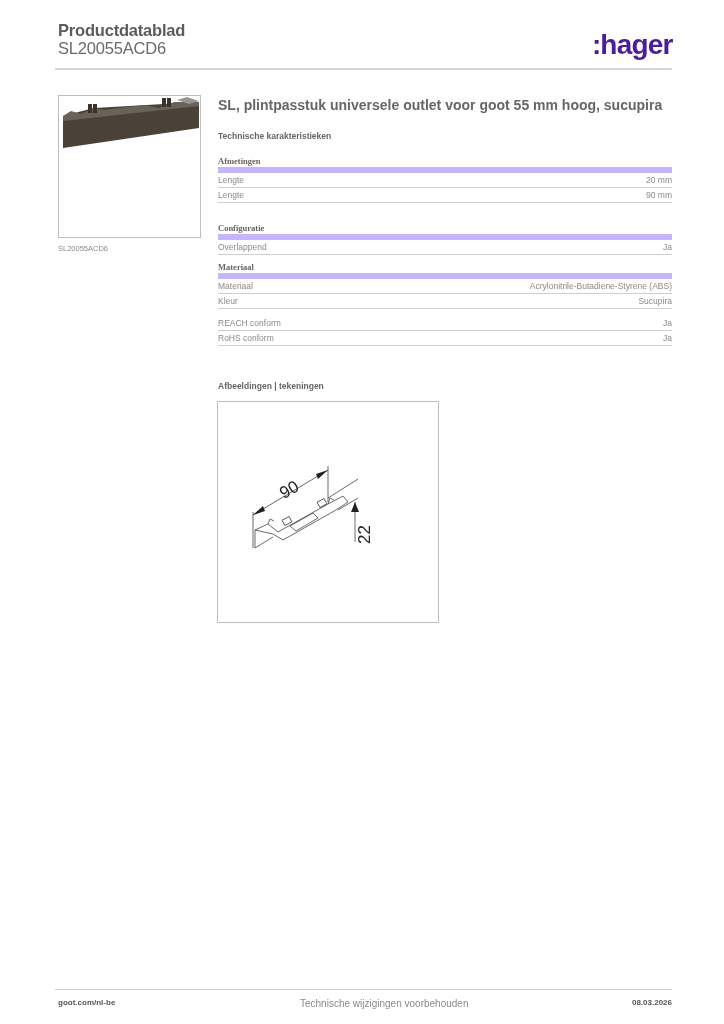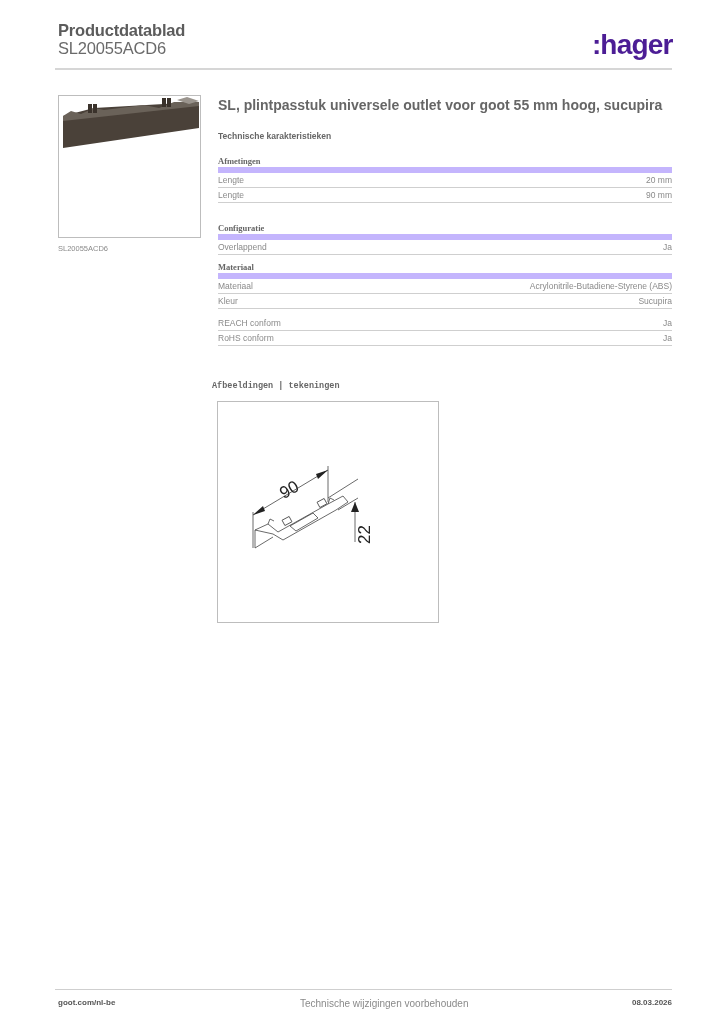--- a/index.html
+++ b/index.html
@@ -17,21 +17,21 @@
   .thumb-caption { position:absolute; left:58px; top:244px; font-size:7.5px; color:#8a8a8a; }
 
   .product-desc { position:absolute; left:218px; top:97px; font-size:14px; font-weight:bold; color:#666; }
   .tech-heading { position:absolute; left:218px; top:131px; font-size:8.5px; font-weight:bold; color:#666; }
 
   .section { position:absolute; left:218px; width:454px; }
   .section-title { font-size:8.5px; font-weight:bold; color:#666; height:12px; line-height:12px; border-bottom:6px solid #c4b5fd;font-family:Liberation Serif, serif; }
   .row { display:flex; justify-content:space-between; font-size:8.5px; color:#8a8a8a; height:14px; line-height:14px; border-bottom:1px solid #cfcfcf; }
   .row .val { text-align:right; }
 
-  .img-heading { position:absolute; left:212px; top:381px; font-size:8.5px; font-weight:bold; color:#666;font-family:Liberation Mono, monospace; }
+  .img-heading { position:absolute; left:218px; top:381px; font-size:8.5px; font-weight:bold; color:#666; }
   .drawing-box { position:absolute; left:217px; top:401px; width:222px; height:222px; border:1px solid #bdbdbd; box-sizing:border-box; }
 
   .footer-rule { position:absolute; left:55px; top:989px; width:617px; height:1px; background:#cfcfcf; }
   .footer-left { position:absolute; left:58px; top:998px; font-size:8px; font-weight:bold; color:#555; }
   .footer-center { position:absolute; left:300px; top:998px; font-size:10px; color:#8a8a8a; }
   .footer-right { position:absolute; left:612px; top:998px; font-size:8px; font-weight:bold; color:#555; width:60px; text-align:right; }
 </style>
 </head>
 <body>
 

